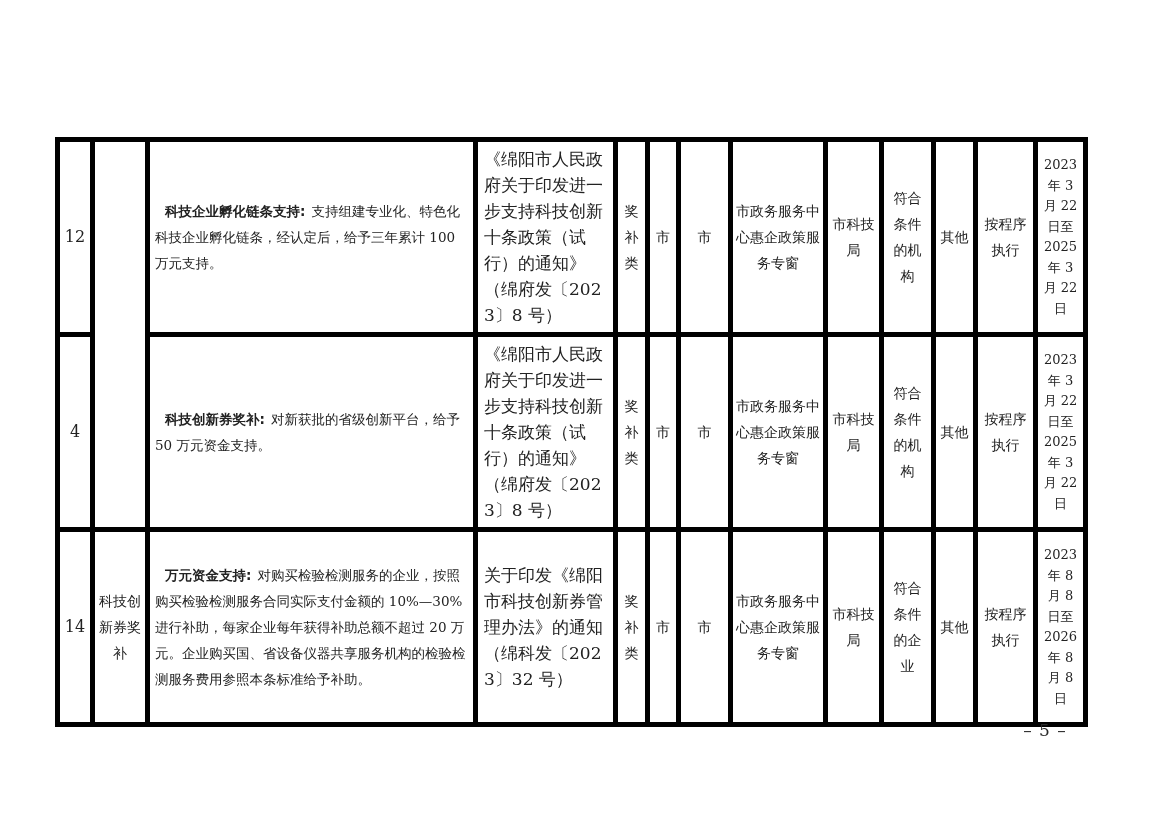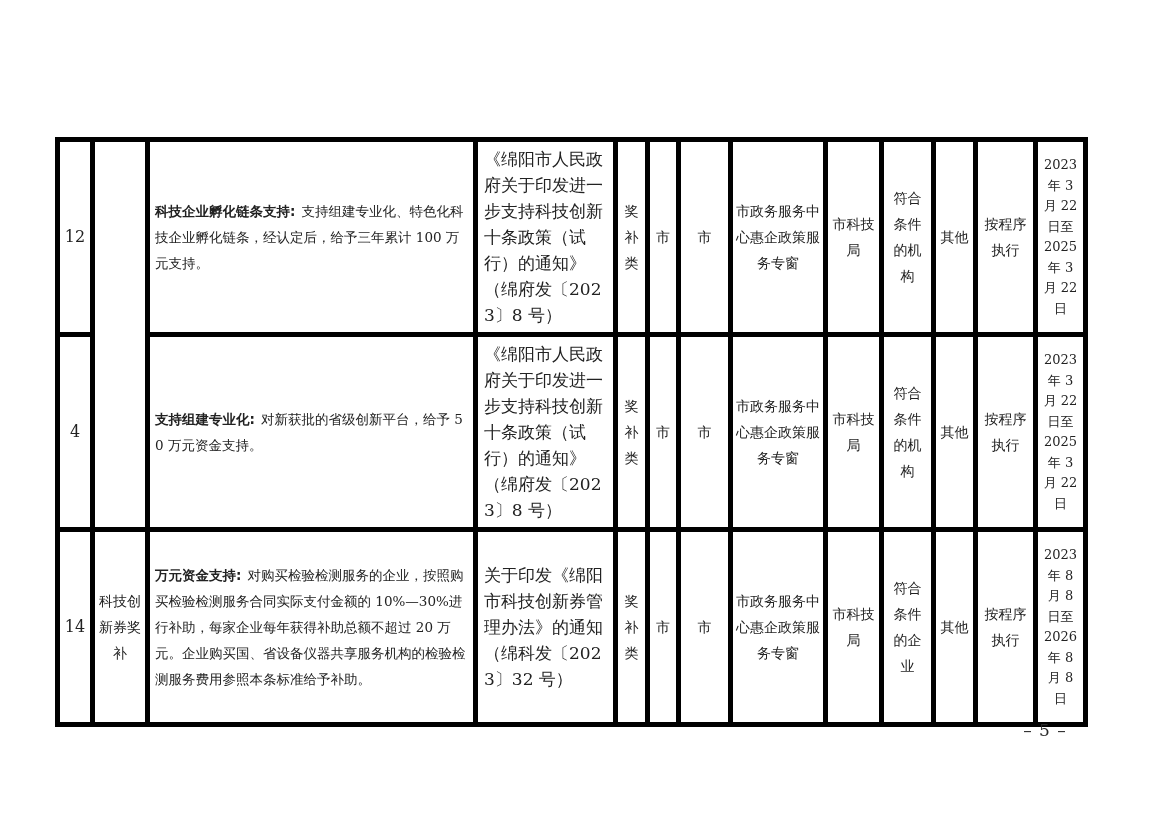--- a/index.html
+++ b/index.html
@@ -40,20 +40,21 @@
   td.desc {
     text-align: left;
     padding: 4px 5px;
     font-size: 13.5px;
     line-height: 26px;
   }
   .desc-title {
     font-weight: bold;
     font-family: "DejaVu Sans", "Liberation Sans", sans-serif;
     margin-right: 6px;
+    margin-left: 10px;
   }
   td.basis {
     padding: 4px 6px;
     font-size: 17px;
     line-height: 26px;
     text-align: left;
   }
   td.pre { white-space: pre-line; }
   td.dates {
     font-size: 13px;
@@ -121,21 +122,21 @@
 月 22
 日至
 2025
 年 3
 月 22
 日</td>
     </tr>
 
     <tr class="r13">
       <td class="num">4</td>
-      <td class="desc"><span class="desc-title">支持组建专业化:</span><span>对新获批的省级创新平台，给予 50 万元资金支持。</span></td>
+      <td class="desc"><span class="desc-title">科技创新券奖补:</span><span>对新获批的省级创新平台，给予 50 万元资金支持。</span></td>
       <td class="basis">《绵阳市人民政府关于印发进一步支持科技创新十条政策（试行）的通知》（绵府发〔2023〕8 号）</td>
       <td class="pre">奖
 补
 类</td>
       <td>市</td>
       <td>市</td>
       <td class="pre">市政务服务中
 心惠企政策服
 务专窗</td>
       <td class="pre">市科技

